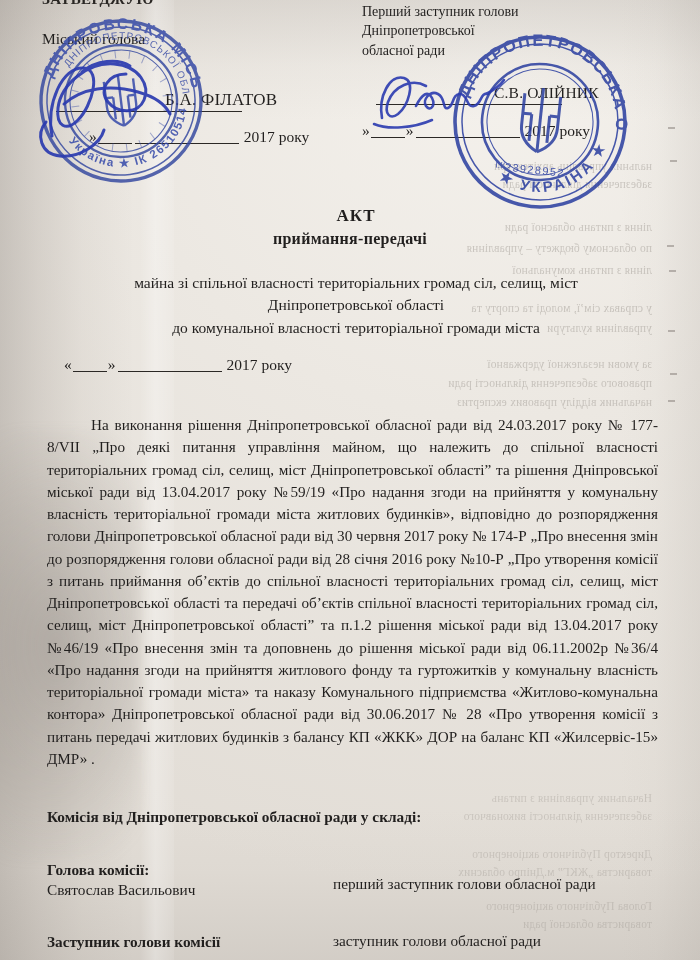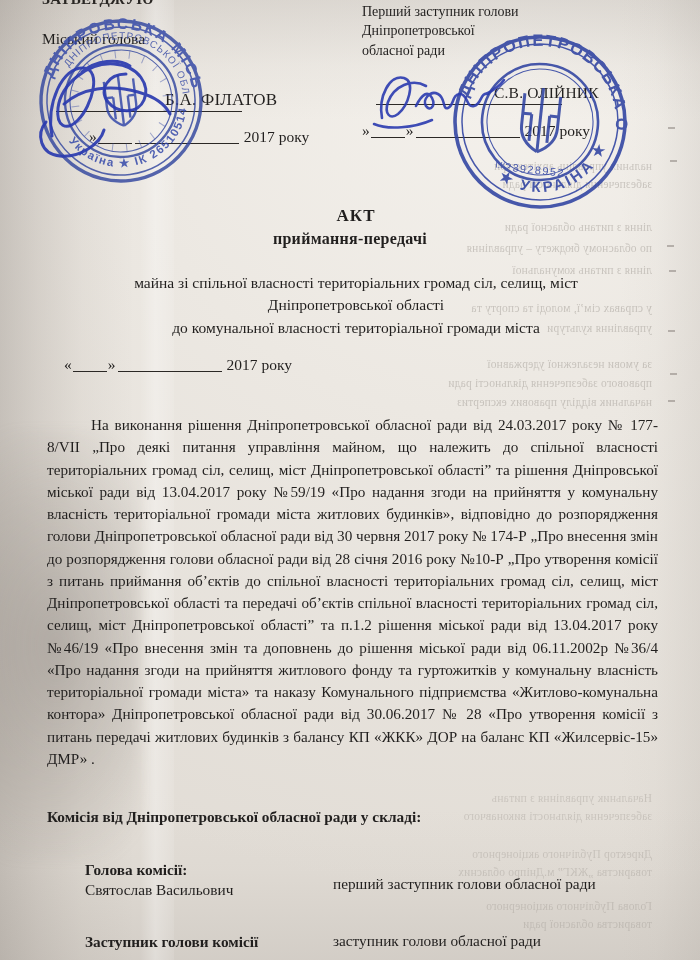--- a/index.html
+++ b/index.html
@@ -215,21 +215,21 @@
     text-justify: inter-word;
   }
   .body p { margin: 0; text-indent: 44px; }
 
   .commission-head {
     position: absolute;
     left: 47px; top: 808px;
     font-size: 15.3px;
     font-weight: bold;
   }
-  .role-block { position: absolute; font-size: 15.3px; line-height: 1.3; margin-left: 38px; }
+  .role-block { position: absolute; font-size: 15.3px; line-height: 1.3; }
   .role-title { font-weight: bold; }
   .role-desc  { position: absolute; font-size: 15.3px; }
 
   .chair-block   { left: 47px;  top: 860px; }
   .chair-desc    { left: 333px; top: 875px; }
   .deputy-block  { left: 47px;  top: 932px; font-weight: bold; }
   .deputy-desc   { left: 333px; top: 932px; }
 
   
   .stamp {

